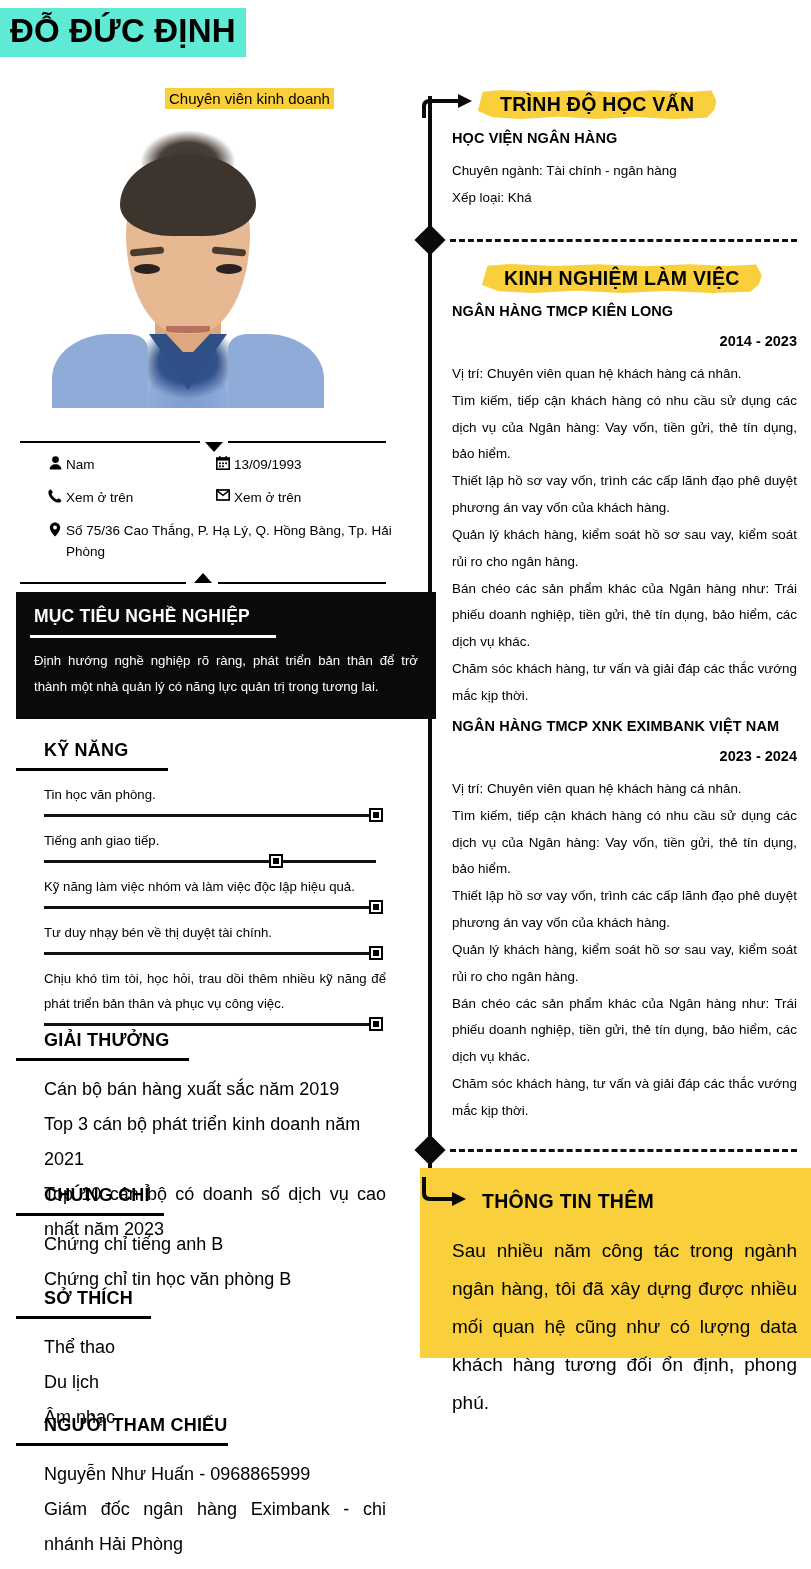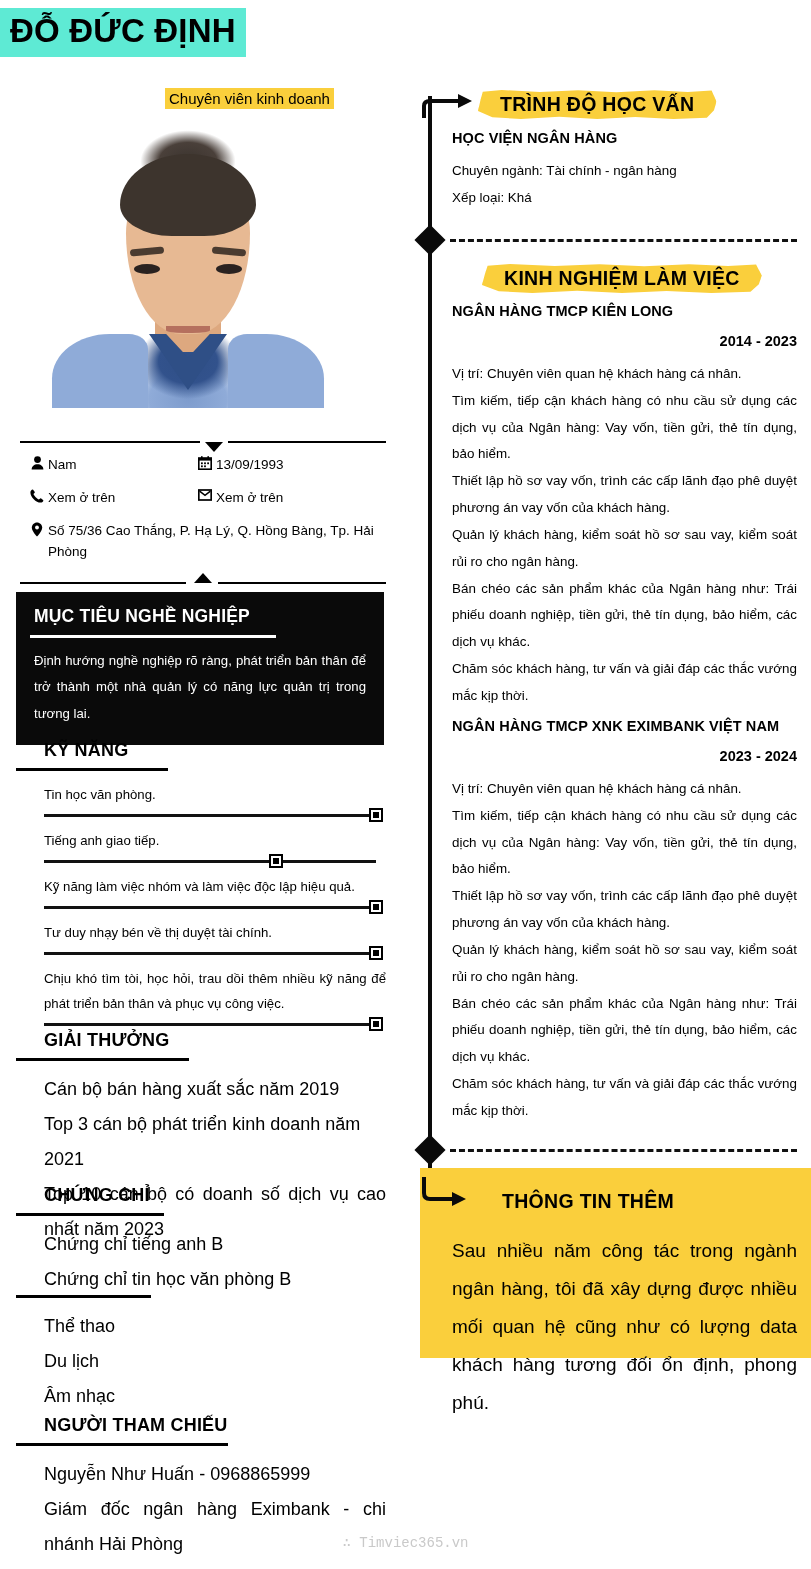--- a/index.html
+++ b/index.html
@@ -88,35 +88,35 @@
   }
 
   .divider { position: absolute; height: 0; border-top: 2px solid #000; }
   .tri-down, .tri-up {
     position: absolute; width: 0; height: 0;
     border-left: 9px solid transparent; border-right: 9px solid transparent;
   }
   .tri-down { border-top: 10px solid #000; }
   .tri-up { border-bottom: 10px solid #000; }
 
-  .contact { position: absolute; left: 26px; top: 455px; width: 360px; font-size: 13.5px; }
+  .contact { position: absolute; left: 44px; top: 455px; width: 360px; font-size: 13.5px; }
   .c-row { display: flex; margin-bottom: 12px; }
   .c-cell { display: flex; align-items: flex-start; }
   .c-cell.half { width: 168px; }
   .c-ico {
     width: 22px; flex: 0 0 22px; display: flex; justify-content: center;
     padding-top: 1px;
   }
   .c-ico svg { display: block; }
   .c-txt { line-height: 1.55; }
   .c-wide { width: 340px; }
 
   
   .objective {
-    position: absolute; left: 16px; top: 592px; width: 368px;
+    position: absolute; left: 16px; top: 592px; width: 420px;
     background: #0a0a0a; color: #fff; padding: 14px 18px 18px 18px;
   }
   .obj-title { font-size: 17.5px; font-weight: bold; letter-spacing: .2px; }
   .obj-rule { height: 3px; background: #fff; width: 246px; margin: 8px 0 10px -4px; }
   .obj-body { font-size: 13.2px; line-height: 2.0; text-align: justify; }
 
   
   .lsec { position: absolute; left: 16px; width: 374px; }
   .lsec h3 {
     font-size: 18px; font-weight: bold; letter-spacing: .2px;
@@ -188,21 +188,21 @@
   .r-org { font-size: 14.5px; font-weight: bold; letter-spacing: .1px; }
   .r-date { font-size: 14.5px; font-weight: bold; text-align: right; margin-top: 14px; }
   .r-line { font-size: 13.4px; line-height: 2.0; text-align: justify; }
   .r-line.nj { text-align: left; }
 
   .extra-box {
     position: absolute; left: 14px; top: 1168px; width: 391px; height: 190px;
     background: #FACF3C;
   }
   .extra-title {
-    position: absolute; left: 82px; top: 22px;
+    position: absolute; left: 62px; top: 22px;
     font-size: 19.5px; font-weight: bold; letter-spacing: .3px;
   }
   .extra-body {
     position: absolute; left: 32px; top: 64px; width: 345px;
     font-size: 19px; line-height: 2.0; text-align: justify;
   }
 
   .watermark {
     position: absolute; left: 0; bottom: 18px; width: 811px;
     text-align: center; color: #c9c9c9;
@@ -367,20 +367,21 @@
     </div>
 
     <div class="lsec" style="top:1185px;">
       <h3>CHỨNG CHỈ</h3>
       <div class="rule w4"></div>
       <div class="item">Chứng chỉ tiếng anh B</div>
       <div class="item">Chứng chỉ tin học văn phòng B</div>
     </div>
 
     <div class="lsec" style="top:1288px;">
+      <h3>SỞ THÍCH</h3>
       <div class="rule w5"></div>
       <div class="item">Thể thao</div>
       <div class="item">Du lịch</div>
       <div class="item">Âm nhạc</div>
     </div>
 
     <div class="lsec" style="top:1415px;">
       <h3>NGƯỜI THAM CHIẾU</h3>
       <div class="rule w6"></div>
       <div class="item">Nguyễn Như Huấn - 0968865999</div>
@@ -452,14 +453,13 @@
       <div class="extra-body">Sau nhiều năm công tác trong ngành ngân hàng, tôi đã xây dựng được nhiều mối quan hệ cũng như có lượng data khách hàng tương đối ổn định, phong phú.</div>
     </div>
     <div class="elbow" style="left:14px; top:1175px;">
       <svg width="56" height="34" viewBox="0 0 56 34">
         <path d="M4 2 L4 18 Q4 24 10 24 L34 24" fill="none" stroke="#0a0a0a" stroke-width="4"></path>
         <path d="M32 17 L46 24 L32 31 Z" fill="#0a0a0a"></path>
       </svg>
     </div>
   </div>
 
-  <div class="watermark">∴ Timviec365.vn</div>
 </div>
 
 </body></html>

